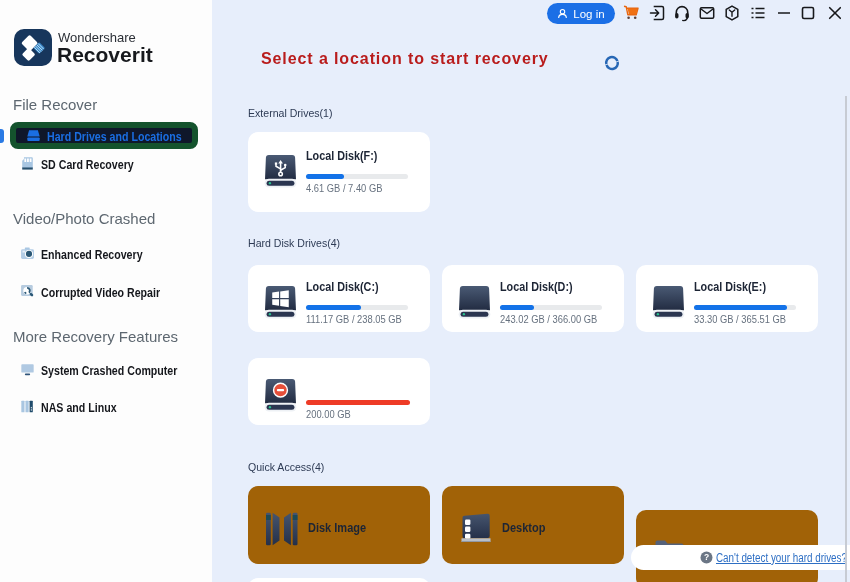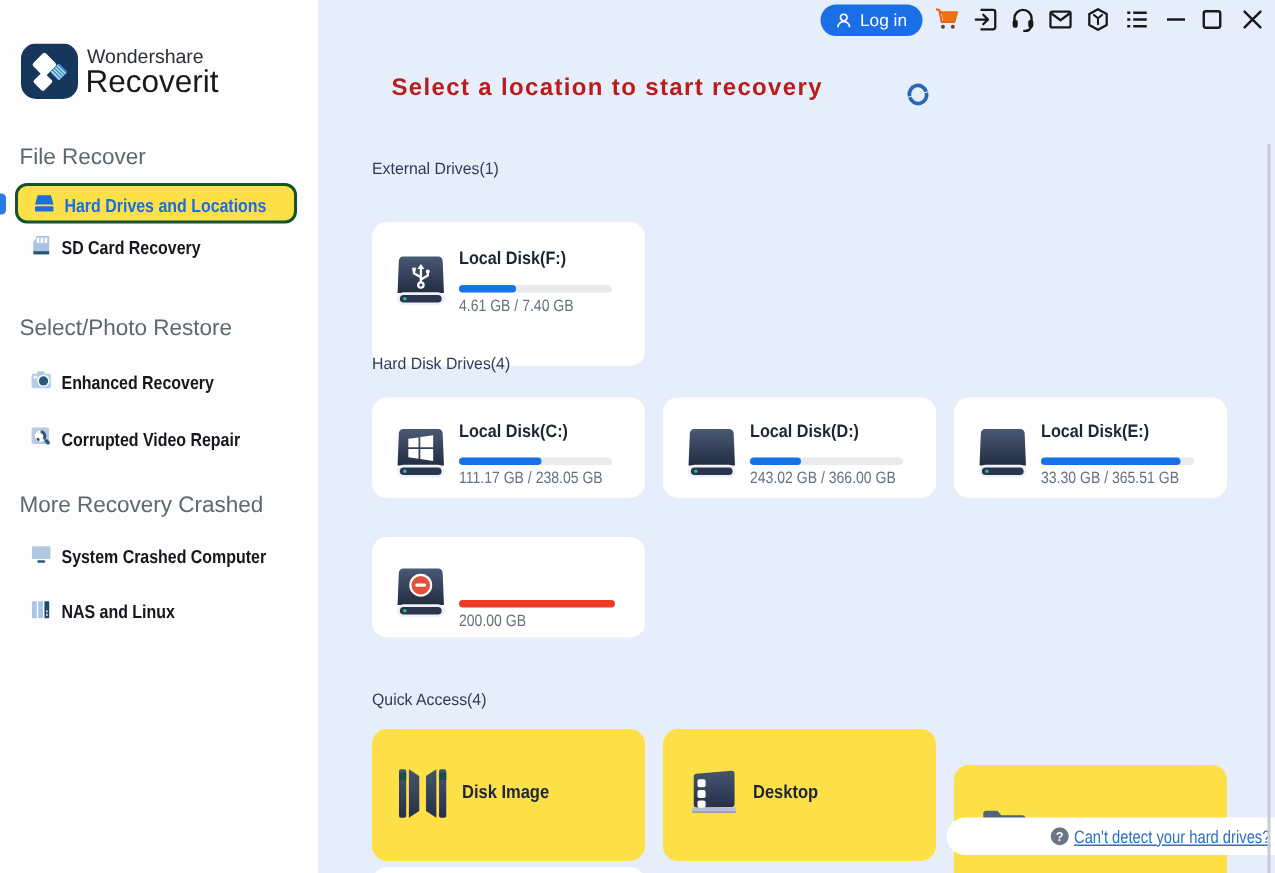--- a/index.html
+++ b/index.html
@@ -3,41 +3,41 @@
 <meta charset="utf-8">
 <style>
 *{margin:0;padding:0;box-sizing:border-box}
 html,body{width:850px;height:582px;overflow:hidden}
 body{font-family:"Liberation Sans",sans-serif;background:#e7eefb;position:relative}
 .abs{position:absolute}
 
 .sidebar{position:absolute;left:0;top:0;width:212px;height:582px;background:#fdfdfd}
 .logo{position:absolute;left:14px;top:29px;width:38px;height:37px}
 .brand1{position:absolute;left:58px;top:30px;font-size:13px;color:#2b2f36}
-.brand2{position:absolute;left:57px;top:43px;font-size:21px;font-weight:400;color:#17191d}
+.brand2{position:absolute;left:57px;top:43px;font-size:21px;font-weight:700;color:#17191d}
 .sec-label{position:absolute;left:13px;font-size:15px;color:#5d6770}
 .mi{position:absolute;left:10px;width:188px;height:27px;display:flex;align-items:center}
 .mi .ic{width:15px;height:15px;margin-left:10px;flex:0 0 15px}
 .mi .tx{margin-left:6px;font-size:12.5px;font-weight:700;color:#15171c;white-space:nowrap;transform:scaleX(0.85);transform-origin:left center;position:relative;top:1px}
-.mi.sel{background:#fde047;border:2px solid #14532d;border-radius:8px}
+.mi.sel{background:#0f172a;border:6px solid #14532d;border-radius:8px}
 .mi.sel .tx{color:#1a6ee2}
 .selbar{position:absolute;left:0;top:129px;width:4px;height:14px;background:#2a7ae4;border-radius:0 3px 3px 0}
 
 .login{position:absolute;left:547px;top:3px;width:68px;height:21px;background:#1b6fe6;border-radius:11px;display:flex;align-items:center;justify-content:center;color:#fff;font-size:11.5px}
 .tbi{position:absolute;top:13px;transform:translate(-50%,-50%)}
 
 .h1{position:absolute;left:261px;top:50px;font-size:16px;font-weight:700;color:#b91c1c;letter-spacing:0.9px}
 .slabel{position:absolute;left:248px;font-size:11px;color:#2e3b55;transform:scaleX(0.96);transform-origin:left top}
 .card{position:absolute;width:182px;height:67px;background:#fff;border-radius:10px}
 .card .dicon{position:absolute;left:16px;top:19px;width:33px;height:37px}
 .card .ttl{position:absolute;left:58px;top:15px;font-size:12px;font-weight:700;color:#1d2535;white-space:nowrap;transform:scaleX(0.9);transform-origin:left top}
 .card .bar{position:absolute;left:58px;top:40px;width:102px;height:5px;background:#e8eaec;border-radius:3px}
 .card .bar i{display:block;height:5px;border-radius:3px;background:#1372e8}
 .card .sub{position:absolute;left:58px;top:48px;font-size:11px;color:#66717f;white-space:nowrap;transform:scaleX(0.85);transform-origin:left top}
-.qcard{position:absolute;width:182px;height:88px;background:#fde047;border-radius:10px}
+.qcard{position:absolute;width:182px;height:78px;background:#a16207;border-radius:10px}
 .qcard .qic{position:absolute;left:16px;top:26px;width:35px;height:34px}
 .qcard .qtx{position:absolute;left:60px;top:35px;font-size:12.5px;font-weight:700;color:#1d2535;white-space:nowrap;transform:scaleX(0.88);transform-origin:left top}
 .helpwrap{position:absolute;left:631px;top:545px;width:219px;height:25px;background:#fff;border-radius:13px 0 0 13px;display:flex;align-items:center}
 .helpwrap .link{font-size:12px;color:#2e6fc4;text-decoration:underline;margin-left:3px;white-space:nowrap;transform:scaleX(0.82);transform-origin:left center}
 .partial{position:absolute;left:248px;top:578px;width:182px;height:10px;background:#fff;border-radius:10px 10px 0 0}
 .scrollbar{position:absolute;left:845px;top:96px;width:2px;height:486px;background:#c7cbd3}
 </style>
 </head>
 <body>
 <div class="sidebar"></div>
@@ -74,21 +74,21 @@
   <svg class="ic" viewBox="0 0 17 17">
       <path d="M4.5 1.5 h9 a1 1 0 0 1 1 1 v11 h-12 v-8 l2-2 z" fill="#a8c6e2"></path>
       <rect x="5" y="2.8" width="2" height="4" fill="#fff"></rect>
       <rect x="8" y="2.8" width="2" height="4" fill="#fff"></rect>
       <rect x="11" y="2.8" width="2" height="4" fill="#fff"></rect>
       <rect x="2.5" y="13" width="12" height="2.4" fill="#28506e"></rect>
     </svg>
   <span class="tx">SD Card Recovery</span>
 </div>
 
-<div class="sec-label" style="top:210px">Select/Photo Restore</div>
+<div class="sec-label" style="top:210px">Video/Photo Crashed</div>
 
 <div class="mi" style="top:240px">
   <svg class="ic" viewBox="0 0 17 17">
       <rect x="5.5" y="1.8" width="5.5" height="3" rx="0.5" fill="#a9c7e3"></rect>
       <rect x="1.2" y="3.6" width="14.6" height="11" rx="1.6" fill="#b3cde6"></rect>
       <circle cx="10.2" cy="9" r="4.6" fill="#fff"></circle>
       <circle cx="10.2" cy="9" r="3.5" fill="#2b5876"></circle>
       <rect x="2.8" y="5.2" width="2.8" height="2.2" fill="#e8f1fa"></rect>
     </svg>
   <span class="tx">Enhanced Recovery</span>
@@ -98,21 +98,21 @@
   <svg class="ic" viewBox="0 0 17 17">
       <rect x="1.2" y="1.2" width="13.2" height="12.4" rx="1.3" fill="#b6cbdf"></rect>
       <circle cx="8" cy="7.6" r="4.3" fill="#fff"></circle>
       <path d="M8 3.3 a4.3 4.3 0 0 1 3 7.4 l-1.5-1.6 a2.1 2.1 0 0 0 -1.5-3.6 z" fill="#2b5876"></path>
       <path d="M4.6 9.4 a4.3 4.3 0 0 0 2.2 2.3 l0.6-1.9 a2.1 2.1 0 0 1 -1-1 z" fill="#2b5876"></path>
       <rect x="10.7" y="10.6" width="4.6" height="2.8" rx="1.4" transform="rotate(45 13 12)" fill="#2b5876"></rect>
     </svg>
   <span class="tx">Corrupted Video Repair</span>
 </div>
 
-<div class="sec-label" style="top:328px">More Recovery Crashed</div>
+<div class="sec-label" style="top:328px">More Recovery Features</div>
 
 <div class="mi" style="top:356px">
   <svg class="ic" viewBox="0 0 17 17">
       <rect x="1.5" y="2.5" width="14" height="9.5" rx="1" fill="#b0c9e2"></rect>
       <rect x="5.5" y="13" width="6" height="2" rx="1" fill="#30557a"></rect>
     </svg>
   <span class="tx">System Crashed Computer</span>
 </div>
 
 <div class="mi" style="top:393px">
@@ -189,21 +189,21 @@
 <div class="h1">Select a location to start recovery</div>
 <svg class="abs" style="left:604px;top:55px" width="16" height="16" viewBox="0 0 16 16">
     <g fill="none" stroke="#2767b5" stroke-width="2.5">
       <path d="M2.4 9.2 A5.7 5.7 0 0 1 13.4 6.2"></path>
       <path d="M13.6 6.8 A5.7 5.7 0 0 1 2.6 9.8"></path>
     </g>
   </svg>
 
 <div class="slabel" style="top:107px">External Drives(1)</div>
 
-<div class="card" style="left:248px;top:148px;height:96px">
+<div class="card" style="left:248px;top:132px;height:80px">
   <svg class="dicon" style="top:21px" viewBox="0 0 33 38">
     <defs>
         <linearGradient id="g1" x1="0" y1="0" x2="0" y2="1">
           <stop offset="0" stop-color="#4a5a74"></stop>
           <stop offset="1" stop-color="#222c42"></stop>
         </linearGradient>
       </defs>
     <path d="M4.5 2 h24 a3 3 0 0 1 3 3 l0.9 22 h-31.8 l0.9-22 a3 3 0 0 1 3-3 z" fill="url(#g1)"></path>
     <rect x="0.2" y="26.5" width="32.6" height="9" rx="4.5" fill="#eef1f5"></rect>
     <rect x="2.2" y="28.4" width="28.6" height="5.2" rx="2.6" fill="#2a3550"></rect>

